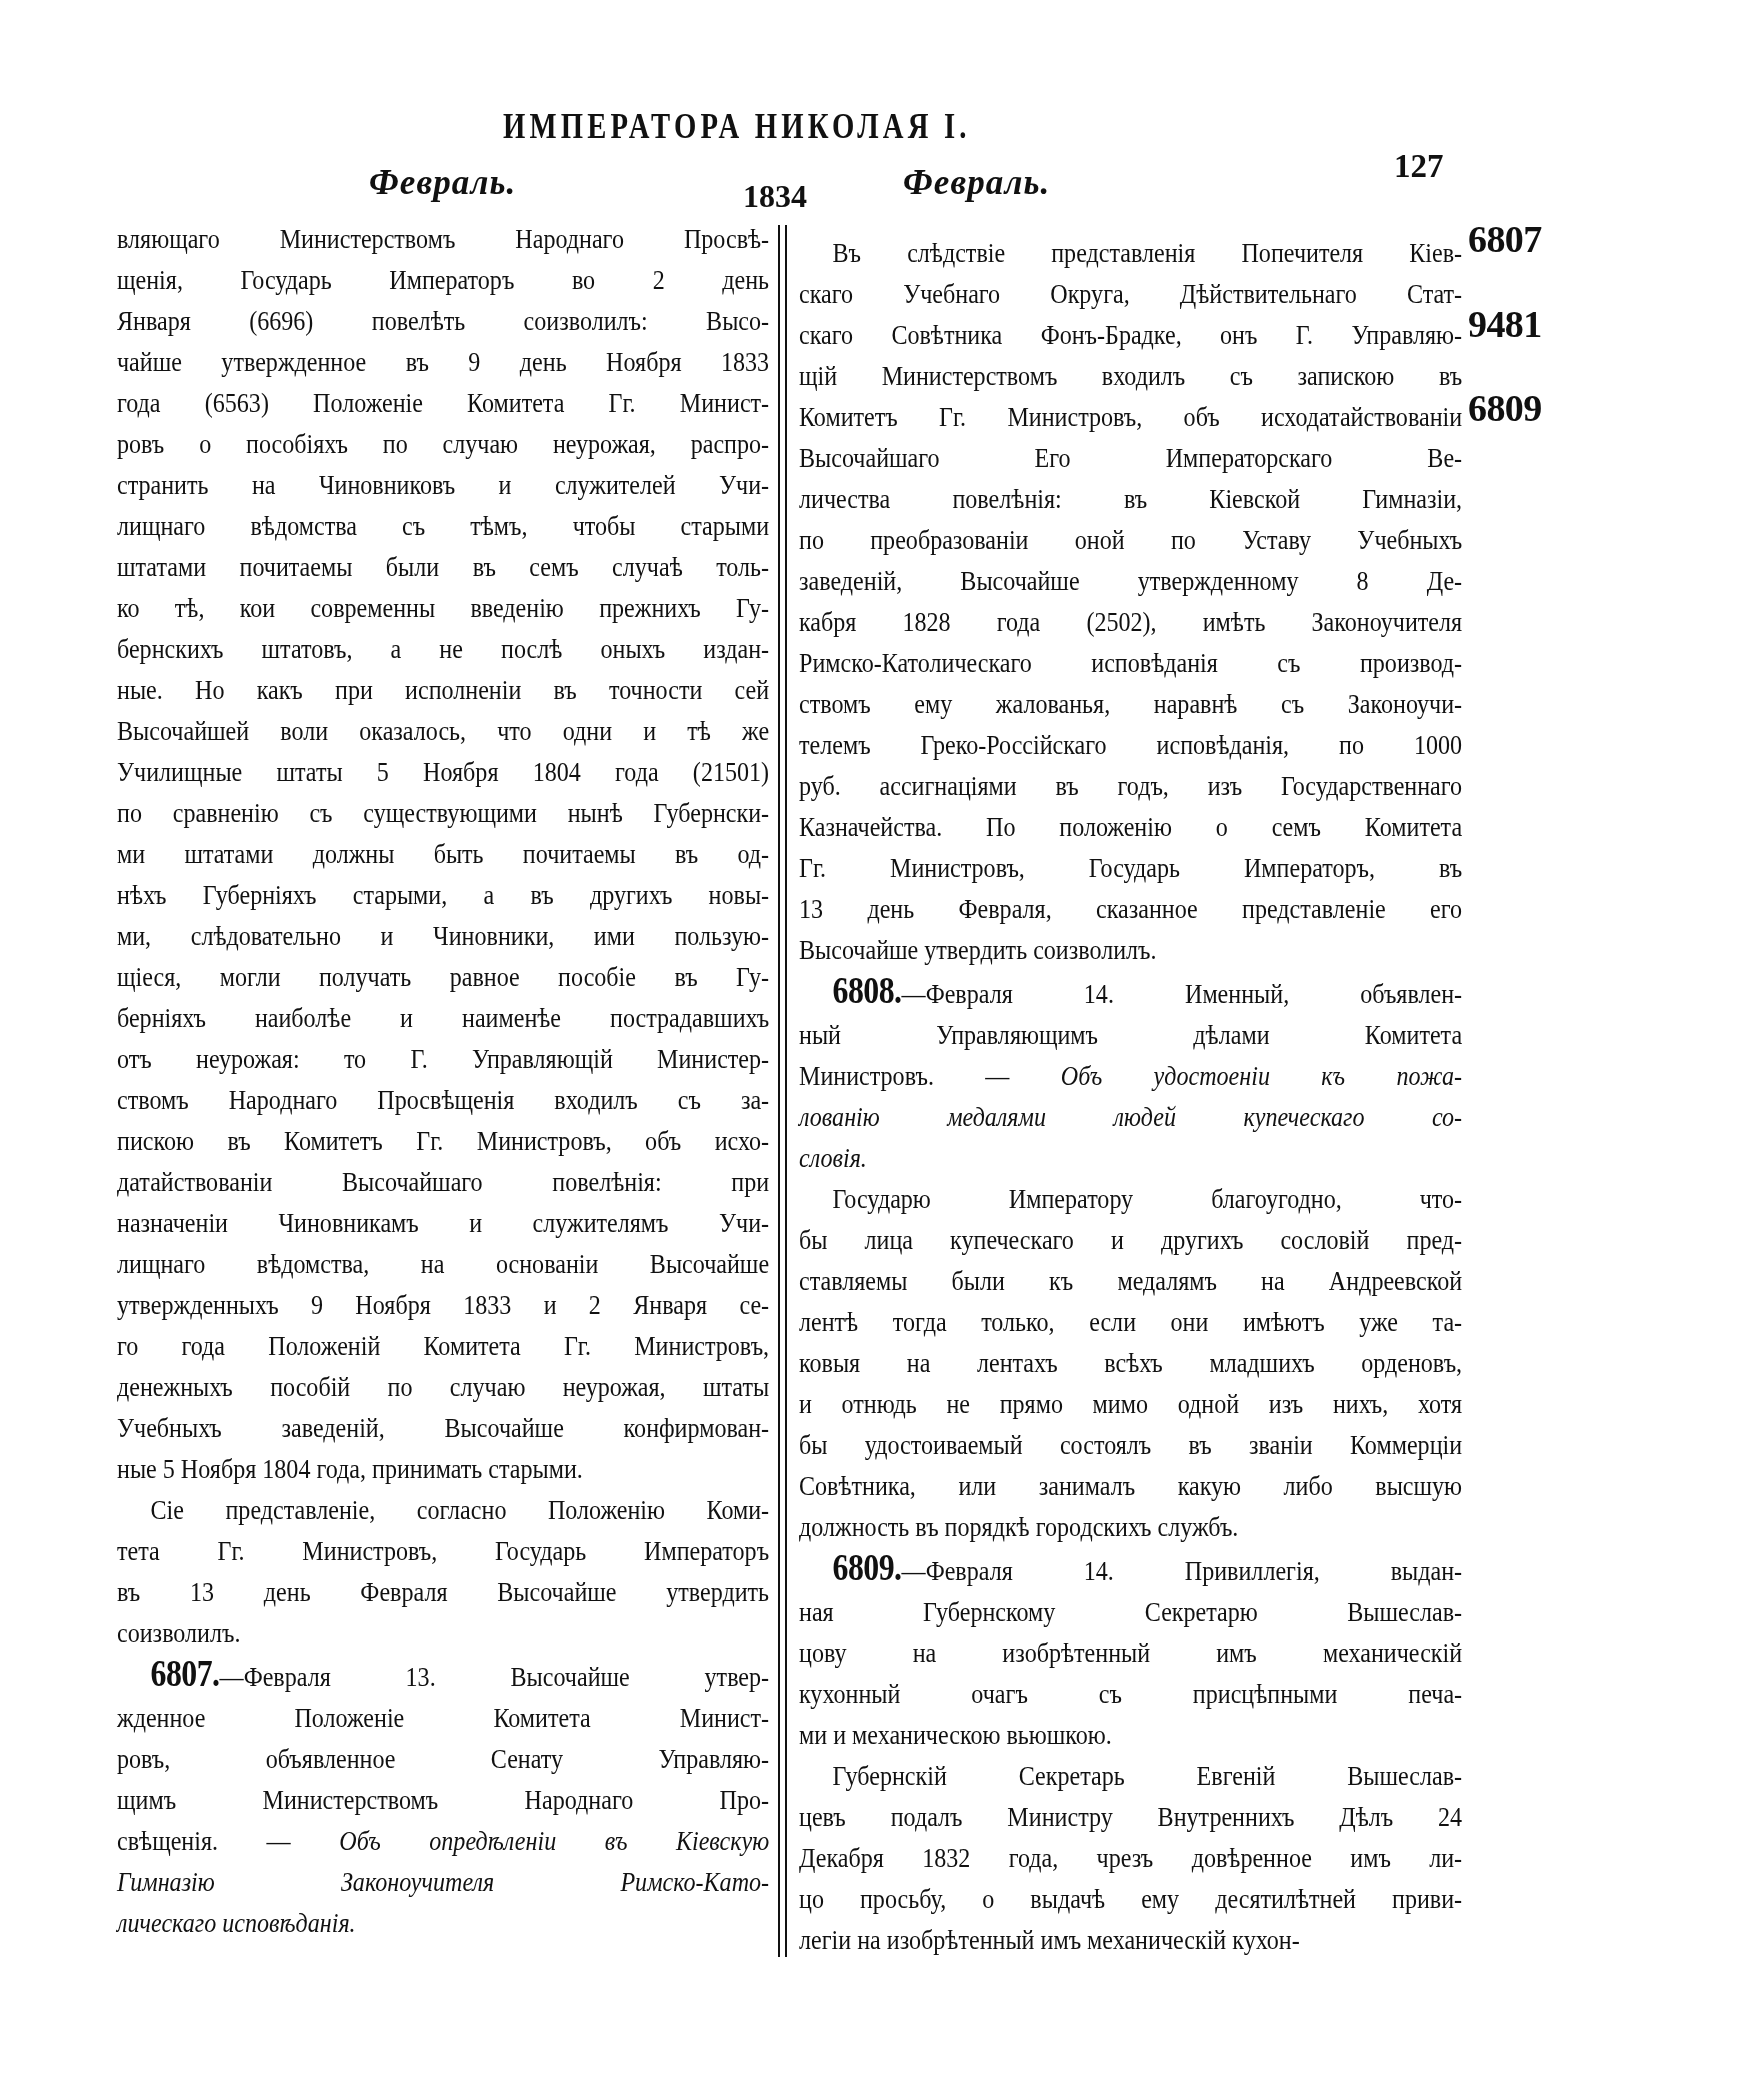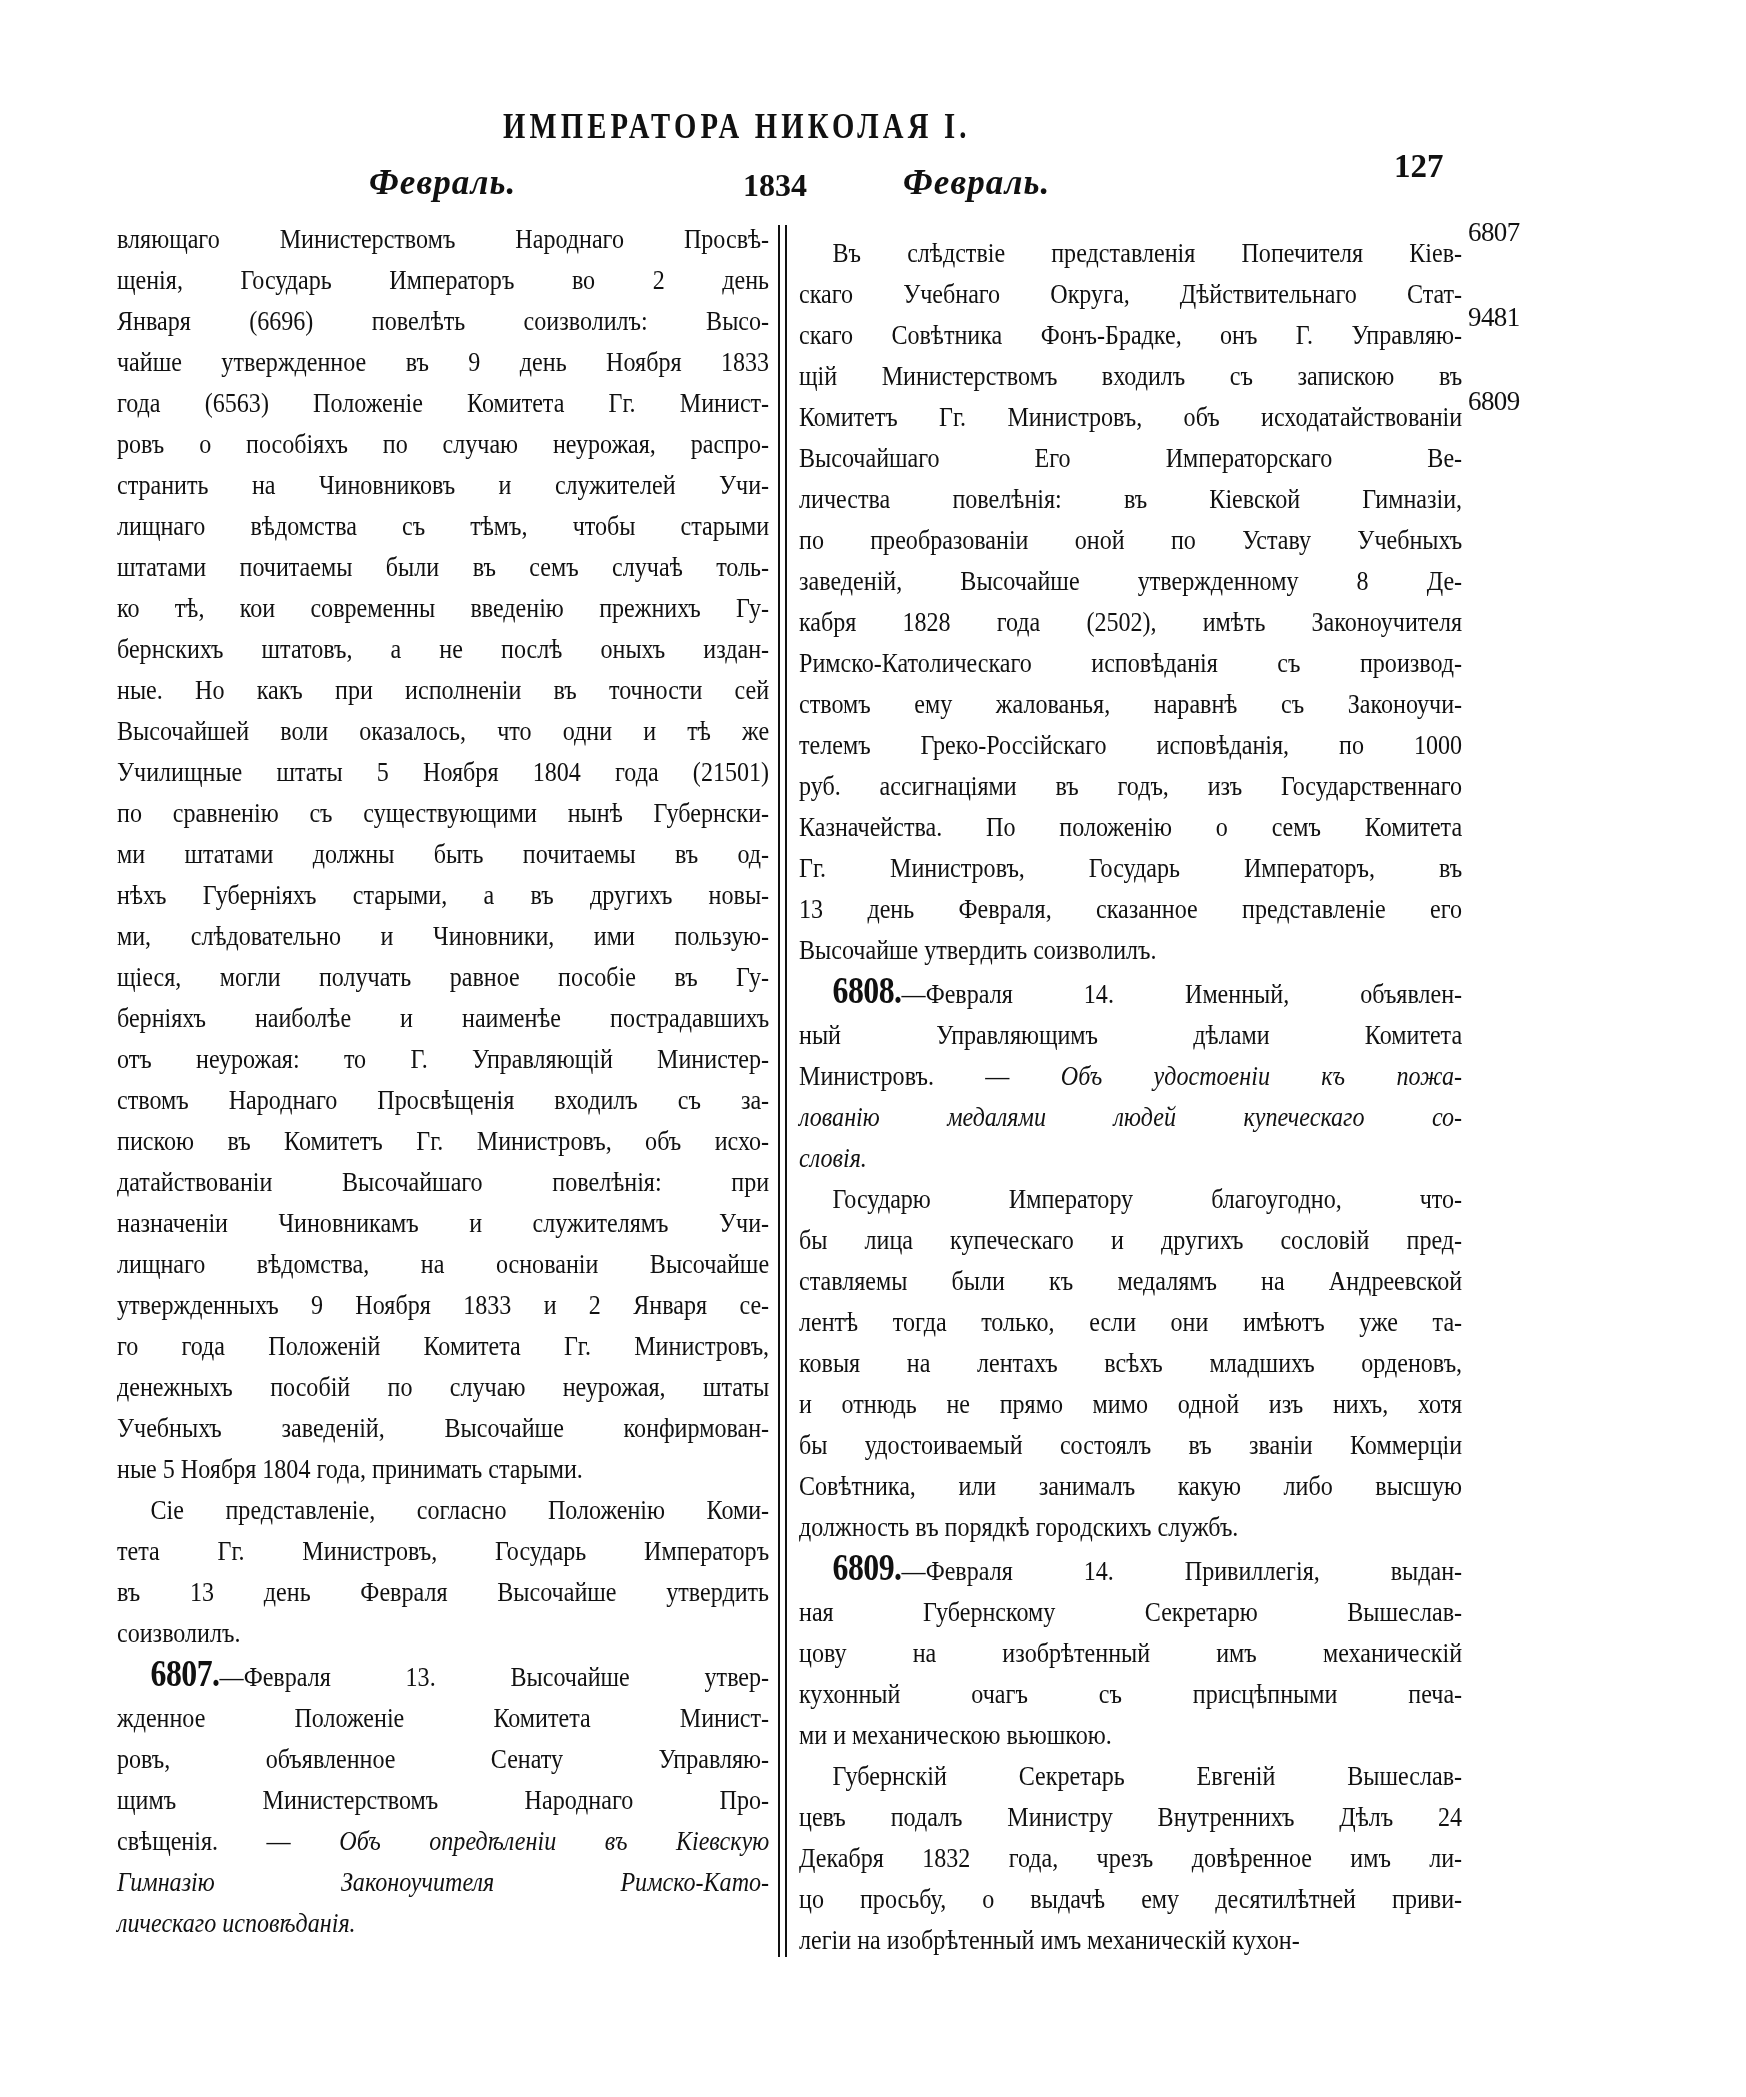--- a/index.html
+++ b/index.html
@@ -17,21 +17,21 @@
     position: absolute; top: 112px; left: 1394px;
     font-size: 33px; font-weight: bold; margin-top: 36px;
   }
   .month-left, .month-right {
     position: absolute; top: 163px;
     font-size: 35px; font-style: italic; font-weight: bold; letter-spacing: 1.1px;
   }
   .month-left { left: 369px; }
   .month-right { left: 903px; }
   .year {
-    position: absolute; top: 167px; left: 743px;
+    position: absolute; top: 178px; left: 743px;
     font-size: 32px; font-weight: bold;
   }
   .col {
     position: absolute; top: 218px;
     font-size: 28px; line-height: 41px;
   }
   .col-left { left: 117px; width: 652px; }
   .col-right { left: 799px; width: 663px; margin-top: 14px; }
   .line {
     display: block; white-space: nowrap; text-align: justify; text-align-last: justify;
@@ -42,21 +42,21 @@
   .it { font-style: italic; }
   .num { font-size: 37px; font-weight: bold; letter-spacing: -0.6px; }
   .rule {
     position: absolute; top: 225px; height: 1732px; width: 0;
     border-left: 2.3px solid #111;
   }
   .rule.a { left: 778px; }
   .rule.b { left: 785px; }
   .margin-num {
     position: absolute; left: 1468px;
-    font-size: 27px; font-weight: normal; letter-spacing: -0.6px;
+    font-size: 38px; font-weight: bold; letter-spacing: -0.6px;
   }
   .mn1 { top: 217px; }
   .mn2 { top: 302px; }
   .mn3 { top: 386px; }
 </style>
 </head>
 <body>
 
 <div class="running-head">ИМПЕРАТОРА НИКОЛАЯ I.</div>
 <div class="page-number">127</div>

